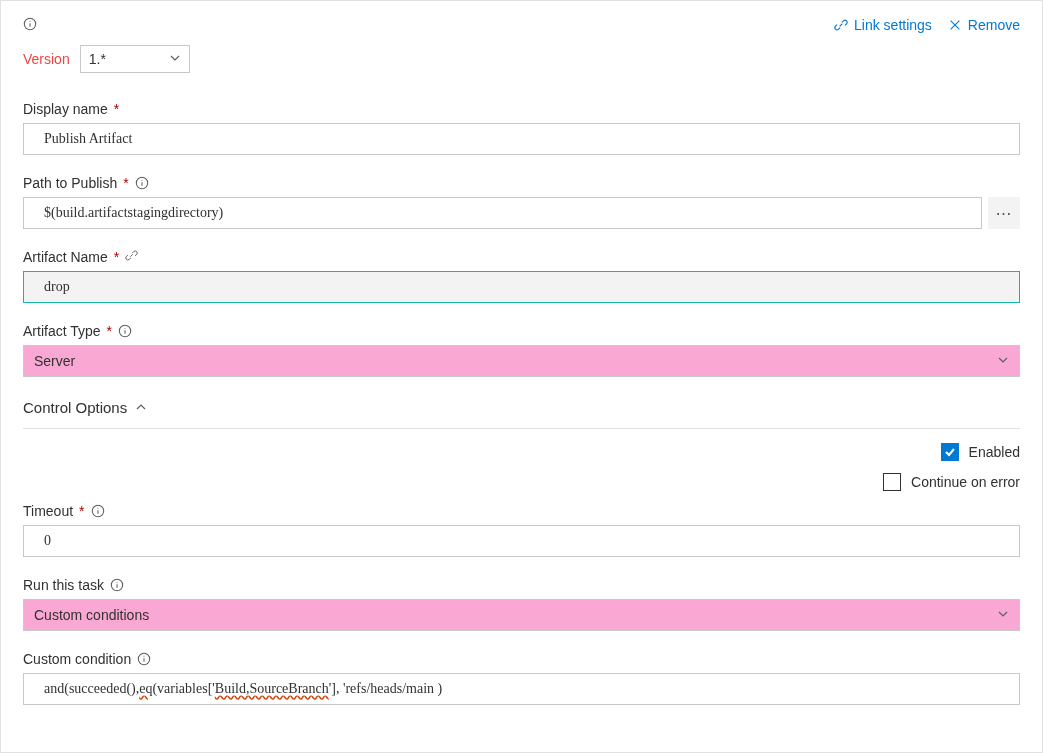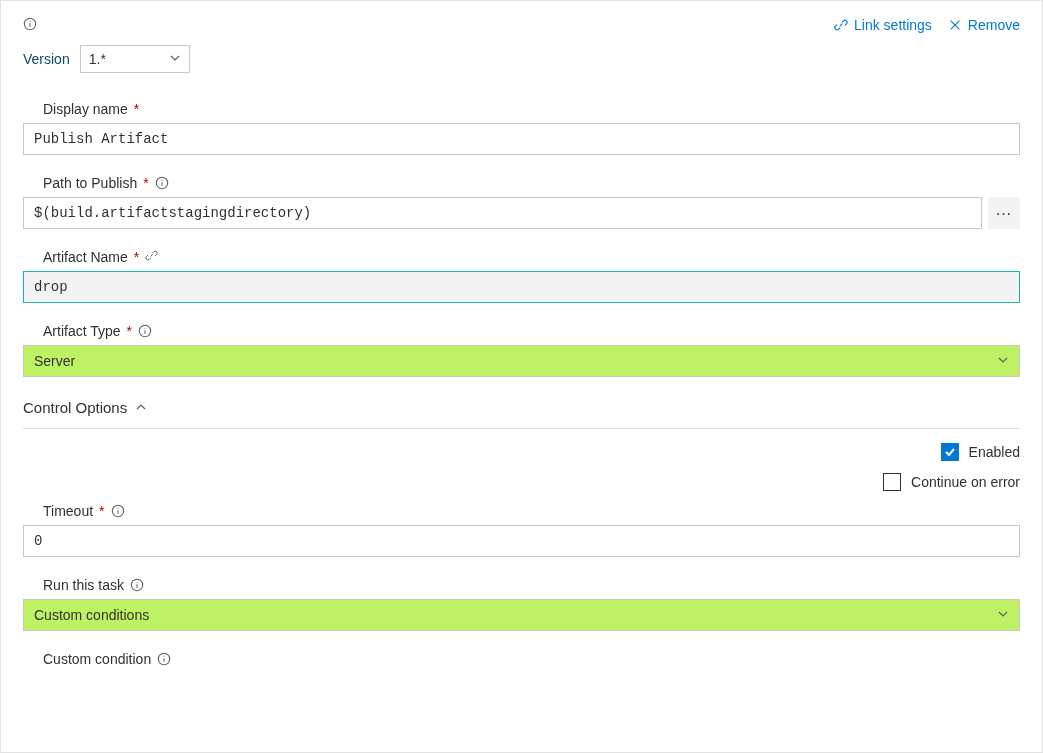--- a/index.html
+++ b/index.html
@@ -7,34 +7,34 @@
     .panel { border: 1px solid #e1e1e1; width: 1043px; min-height: 753px; padding: 16px 22px 20px 22px; position: relative; }
     .header-row { display: flex; justify-content: space-between; align-items: flex-start; margin-bottom: 12px; }
     .title-wrap { display: flex; align-items: center; gap: 8px; }
     .title { font-size: 18px; font-weight: 400; color: #323130; }
     .info-icon { width: 14px; height: 14px; display: inline-flex; align-items: center; justify-content: center; }
     .info-icon svg { width: 14px; height: 14px; }
     .actions { display: flex; gap: 16px; align-items: flex-end; }
     .action-link { display: flex; align-items: center; gap: 6px; color: #0078d4; font-size: 14px; cursor: pointer; }
     .action-link svg { width: 14px; height: 14px; }
     .version-row { display: flex; align-items: center; gap: 10px; margin-bottom: 28px; }
-    .version-label { font-size: 14px; color: #0c4a6e; }
+    .version-label { font-size: 14px; color: #ef4444; }
     .version-select { position: relative; border: 1px solid #c8c8c8; height: 28px; width: 110px; display: flex; align-items: center; padding: 0 8px; cursor: pointer; background: #fff; }
     .version-select .chev { position: absolute; right: 8px; }
     .form-group { margin-bottom: 20px; }
-    .label-row { display: flex; align-items: center; gap: 6px; margin-bottom: 6px; margin-left: 20px; }
+    .label-row { display: flex; align-items: center; gap: 6px; margin-bottom: 6px; }
     .label { font-size: 14px; color: #323130; }
     .req { color: #a80000; }
     .link-icon svg { width: 13px; height: 13px; }
-    .text-input { width: 100%; height: 32px; border: 1px solid #c8c8c8; padding: 0 10px; font-size: 14px; font-family: Liberation Mono, monospace; color: #323130; outline: none; background: #fff; }
+    .text-input { width: 100%; height: 32px; border: 1px solid #c8c8c8; padding: 0 20px; font-size: 14px; font-family: Liberation Serif, serif; color: #323130; outline: none; background: #fff; }
     .text-input.readonly { background: #f3f3f3; border: 1px solid #14b8a6; }
     .input-row { display: flex; gap: 6px; align-items: flex-end; }
     .input-row .text-input { flex: 1; }
     .browse-btn { width: 32px; height: 32px; background: #f3f3f3; border: none; display: flex; align-items: center; justify-content: center; cursor: pointer; font-size: 16px; letter-spacing: 1px; color: #555; }
-    .select-input { width: 100%; height: 32px; border: 1px solid #c8c8c8; padding: 0 10px; font-size: 14px; font-family: inherit; color: #323130; outline: none; background: #bef264; display: flex; align-items: center; position: relative; cursor: pointer; }
+    .select-input { width: 100%; height: 32px; border: 1px solid #c8c8c8; padding: 0 10px; font-size: 14px; font-family: inherit; color: #323130; outline: none; background: #f9a8d4; display: flex; align-items: center; position: relative; cursor: pointer; }
     .select-input .chev { position: absolute; right: 10px; }
     .section-header { display: flex; align-items: center; gap: 8px; border-bottom: 1px solid #e1e1e1; padding-bottom: 12px; margin-bottom: 14px; margin-top: 22px; cursor: pointer; }
     .section-title { font-size: 15px; color: #323130; }
     .checkbox-row { display: flex; align-items: center; gap: 10px; margin-bottom: 12px; cursor: pointer; justify-content: flex-end; }
     .checkbox { width: 18px; height: 18px; border: 1px solid #323130; display: flex; align-items: center; justify-content: center; }
     .checkbox.checked { background: #0078d4; border-color: #0078d4; }
     .checkbox.checked svg { color: #fff; }
     .spellcheck { text-decoration: underline wavy #d83b01; text-underline-offset: 2px; }
     .chev svg { width: 12px; height: 12px; }
   </style>
@@ -208,15 +208,22 @@
     <div class="label-row">
       <span class="label">Custom condition</span>
       <span class="info-icon">
         <svg viewBox="0 0 16 16" fill="none" stroke="#605e5c" stroke-width="1.2">
             <circle cx="8" cy="8" r="6.5"></circle>
             <line x1="8" y1="7" x2="8" y2="11"></line>
             <circle cx="8" cy="4.8" r="0.6" fill="#605e5c" stroke="none"></circle>
           </svg>
       </span>
     </div>
+    <div class="text-input" style="display:flex;align-items:center;">
+      <span>and(succeeded(), </span>
+        <span class="spellcheck">eq</span>
+        <span>(variables['</span>
+        <span class="spellcheck">Build,SourceBranch</span>
+        <span>'], 'refs/heads/main )</span>
+    </div>
   </div>
 
 </div>
 
 </body></html>

